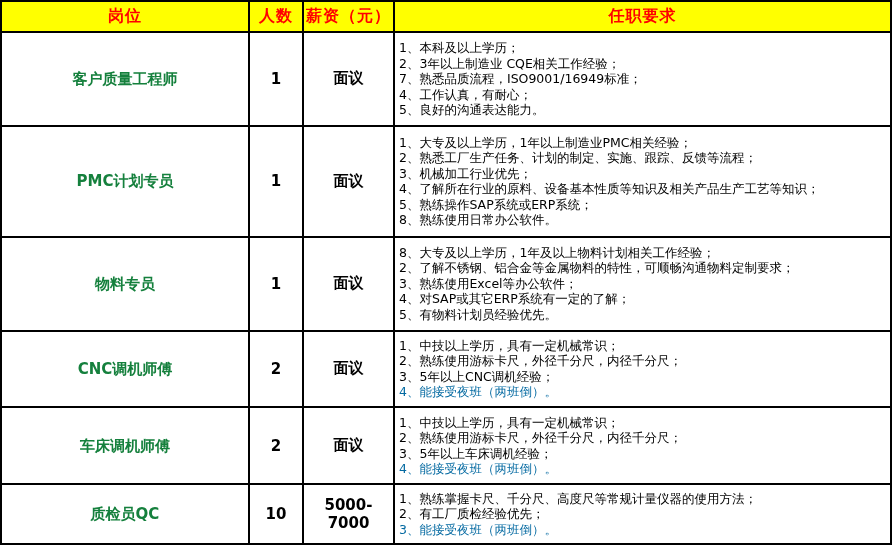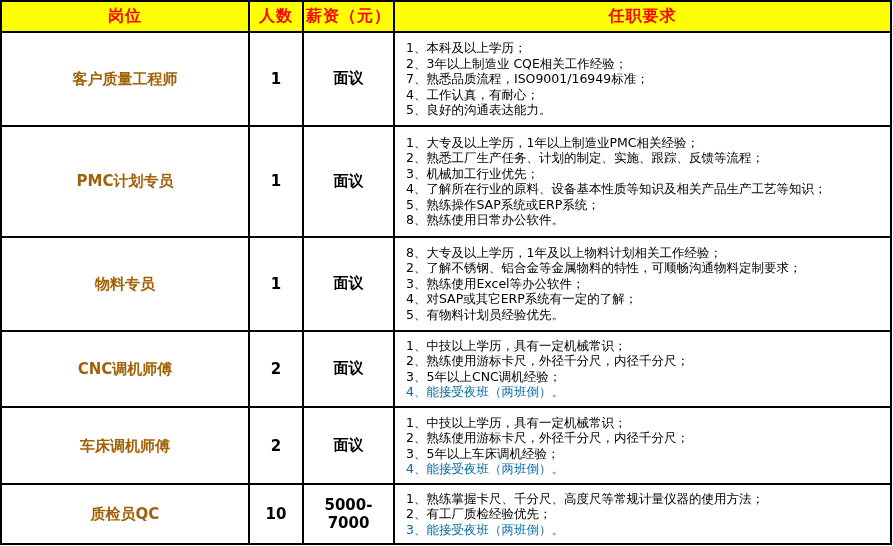--- a/index.html
+++ b/index.html
@@ -35,35 +35,35 @@
     height: 27px;
     text-align: center;
     vertical-align: middle;
     letter-spacing: 1px;
   }
   td.pos-cell {
     text-align: center;
     vertical-align: middle;
     font-weight: bold;
     font-size: 15px;
-    color: #a16207;
+    color: #15803d;
     line-height: 20px;
   }
   td.num-cell, td.sal-cell {
     text-align: center;
     vertical-align: middle;
     font-weight: bold;
     font-size: 15px;
     color: #000000;
   }
   td.req-cell {
     vertical-align: middle;
     font-size: 12.5px;
     color: #000000;
-    padding: 3px 11px;
+    padding: 3px 4px;
     line-height: 15.5px;
   }
   .req-line { white-space: nowrap; }
   .red-text { color: #0369a1; }
 </style>
 </head>
 <body>
 
 <div class="page">
   <table class="job-table">

